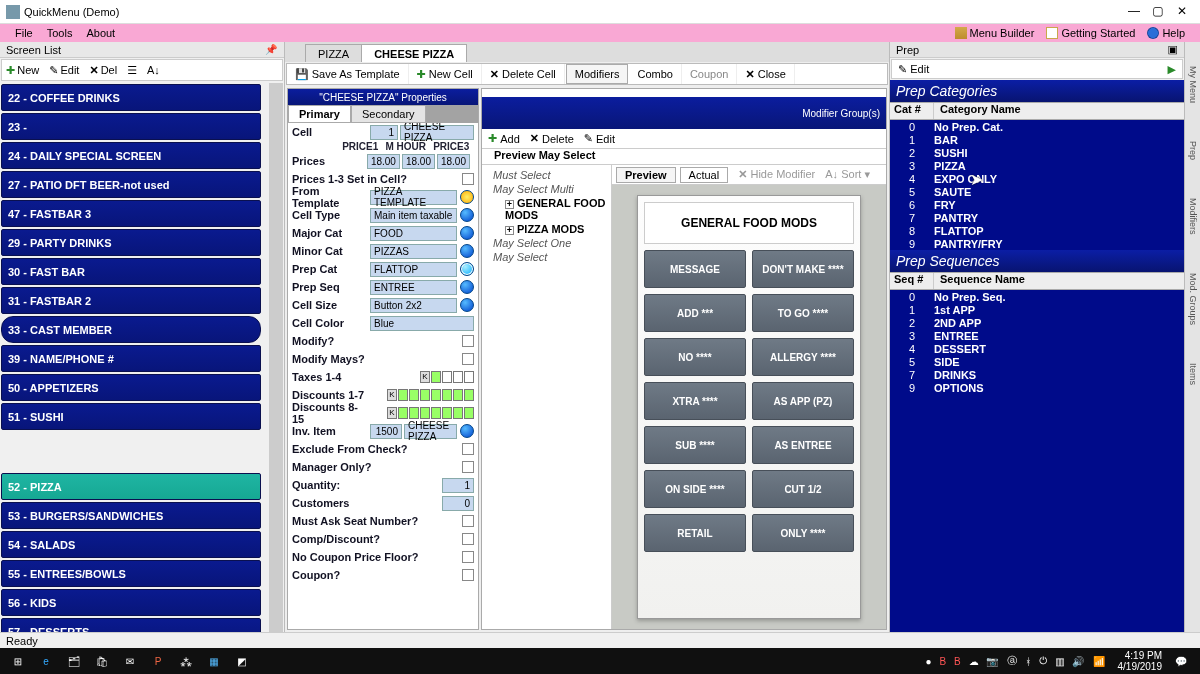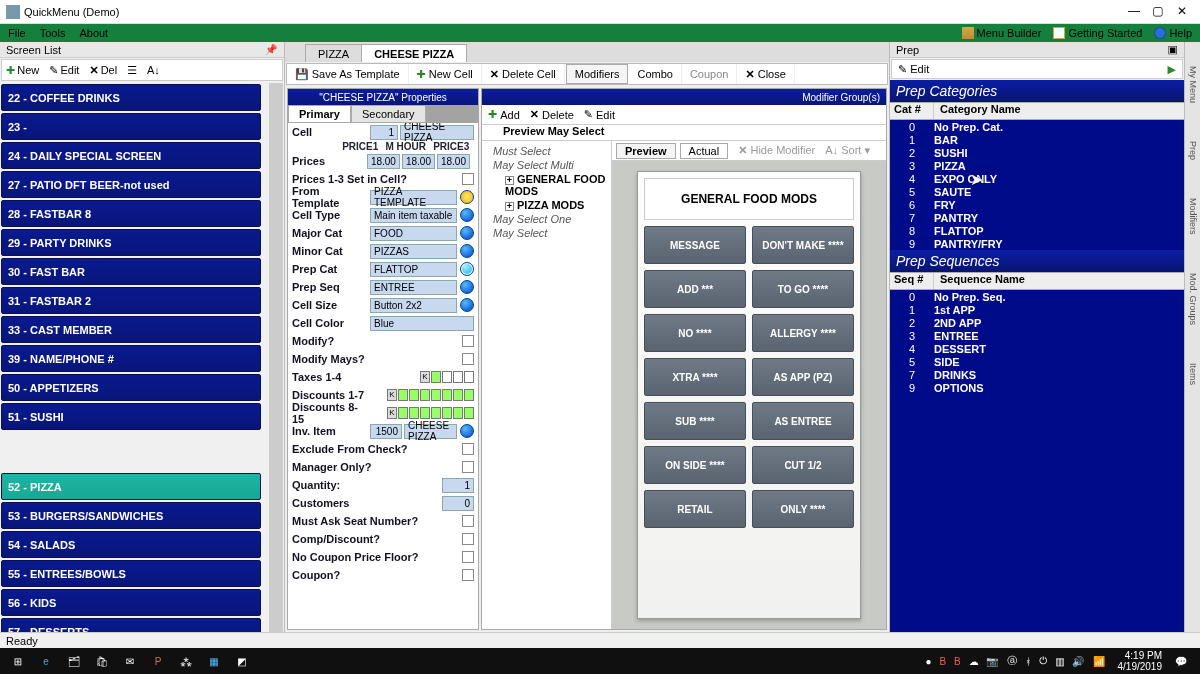--- a/index.html
+++ b/index.html
@@ -1,21 +1,21 @@
 <!DOCTYPE html>
 <html><head>
 <meta charset="utf-8">
 <style>
 * { margin: 0; padding: 0; box-sizing: border-box; font-family: "Segoe UI", Tahoma, sans-serif; }
 html, body { width: 1200px; height: 674px; overflow: hidden; background: #fff; }
 .titlebar { height: 24px; background: #fff; border-bottom: 1px solid #ddd; display: flex; align-items: center; padding: 0 6px; font-size: 11px; }
 .titlebar .icon { width: 14px; height: 14px; background: #79a; margin-right: 4px; }
 .titlebar .title { flex: 1; }
 .titlebar .winbtn { width: 24px; height: 16px; text-align: center; font-size: 12px; cursor: pointer; }
-.menubar { height: 18px; background: #15803d; display: flex; align-items: center; padding: 0 8px; font-size: 11px; gap: 14px; }
+.menubar { height: 18px; background: #f9a8d4; display: flex; align-items: center; padding: 0 15px; font-size: 11px; gap: 14px; }
 .menubar .spacer { flex: 1; }
 .menubar .right { display: flex; gap: 12px; align-items: flex-start; }
 .menubar .right span { display: flex; align-items: center; gap: 3px; }
 .ico { width: 12px; height: 12px; display: inline-block; }
 .ico.help  { background: radial-gradient(circle,#2a6ed8 55%,#1b4a9c 60%); border-radius: 50%; }
 .ico.book  { background: linear-gradient(#d4a94b,#be8c2e); }
 .ico.page  { background: #fff; border: 1px solid #c9a84a; }
 
 .work { display: flex; height: 590px; }
 
@@ -61,21 +61,21 @@
 .pricehdr span{ flex:1; text-align:center;}
 .pricerow { display:flex; gap:2px; padding:0 4px; }
 .pricerow .inp{ flex:1; justify-content:flex-end; }
 .taxstrip{ display:flex; gap:1px; margin-left:auto; }
 .taxstrip .c{ width:10px; height:12px; border:1px solid #777; background:#fff; font-size:8px; text-align:center;}
 .taxstrip .c.on{ background:#9f6; }
 .taxstrip.badge .c:first-child{ background:#ddd;}
 
 
 .mods { flex: 1; background: #fff; border: 1px solid #aaa; display: flex; flex-direction: column; }
-.mods-head { height: 16px; background: linear-gradient(#0b1d9e,#081678); color:#fff; font-size:10px; display:flex; align-items:center; justify-content:flex-end; padding:8px 6px;}
+.mods-head { height: 16px; background: linear-gradient(#0b1d9e,#081678); color:#fff; font-size:10px; display:flex; align-items:center; justify-content:flex-end; padding:16px 6px;margin-top:8px;}
 .mods-tool { height: 20px; display:flex; align-items:center; font-size:11px; gap:10px; border-bottom:1px solid #ccc; padding:0 6px; background:#fff;}
 .mods-tool span{ display:flex; align-items:center; gap:3px; cursor:pointer;}
 .mods-split{ flex:1; display:flex; }
 .tree { width:130px; border-right:1px solid #ccc; font-size:11px; padding:3px; }
 .tree .node{ padding:1px 0 1px 8px; font-style:italic; color:#555;}
 .tree .node.sub{ padding-left:20px; font-style:normal; color:#000; font-weight:bold;}
 .tree .expand{ display:inline-block; width:9px; height:9px; border:1px solid #888; text-align:center; line-height:7px; font-size:9px; margin-right:3px; font-style:normal;}
 .prev { flex:1; display:flex; flex-direction:column;}
 .prev-tool{ height:20px; display:flex; align-items:center; font-size:11px; border-bottom:1px solid #ccc; padding:0 4px; gap:4px;}
 .prev-tool .seg{ border:1px solid #aaa; padding:1px 8px; cursor:pointer;}
@@ -180,37 +180,37 @@
         </div>
         <div class="sl-row">
           <div class="sl-item" style="flex: 1 1 0%;">24 - DAILY SPECIAL SCREEN</div>
           <div class="sl-arrow"></div>
         </div>
         <div class="sl-row">
           <div class="sl-item" style="flex: 1 1 0%;">27 - PATIO DFT BEER-not used</div>
           <div class="sl-arrow"></div>
         </div>
         <div class="sl-row">
-          <div class="sl-item" style="flex: 1 1 0%;">28 - FASTBAR 8</div>
+          <div class="sl-item" style="flex: 1 1 0%;">47 - FASTBAR 3</div>
           <div class="sl-arrow"></div>
         </div>
         <div class="sl-row">
           <div class="sl-item" style="flex: 1 1 0%;">29 - PARTY DRINKS</div>
           <div class="sl-arrow"></div>
         </div>
         <div class="sl-row">
           <div class="sl-item" style="flex: 1 1 0%;">30 - FAST BAR</div>
           <div class="sl-arrow"></div>
         </div>
         <div class="sl-row">
           <div class="sl-item" style="flex: 1 1 0%;">31 - FASTBAR 2</div>
           <div class="sl-arrow"></div>
         </div>
         <div class="sl-row">
-          <div class="sl-item" style="flex: 1 1 0%;">33 - CAST MEMBER</div>
+          <div class="sl-item" style="flex: 1 1 0%; border-radius: 12px;">33 - CAST MEMBER</div>
           <div class="sl-arrow"></div>
         </div>
         <div class="sl-row">
           <div class="sl-item" style="flex: 1 1 0%;">39 - NAME/PHONE #</div>
           <div class="sl-arrow"></div>
         </div>
         <div class="sl-row">
           <div class="sl-item" style="flex: 1 1 0%;">50 - APPETIZERS</div>
           <div class="sl-arrow"></div>
         </div>
@@ -445,21 +445,21 @@
           <span>
               <span class="green">✚</span>
               <span>Add</span>
             </span>
           <span>
               <span class="x">✕</span>
               <span>Delete</span>
             </span>
           <span>✎<span>Edit</span></span>
         </div>
-        <div style="height:16px;border-bottom:1px solid #ccc;font-size:11px;padding:0 21px;font-weight:bold">Preview May Select</div>
+        <div style="height:16px;border-bottom:1px solid #ccc;font-size:11px;padding:0 12px;font-weight:bold">Preview May Select</div>
         <div class="mods-split">
           <div class="tree" id="mod-tree">
               <div class="node">Must Select</div>
               <div class="node">May Select Multi</div>
               <div class="node sub"><span class="expand">+</span>GENERAL FOOD MODS</div>
               <div class="node sub"><span class="expand">+</span>PIZZA MODS</div>
               <div class="node">May Select One</div>
               <div class="node">May Select</div>
             </div>
           <div class="prev">

